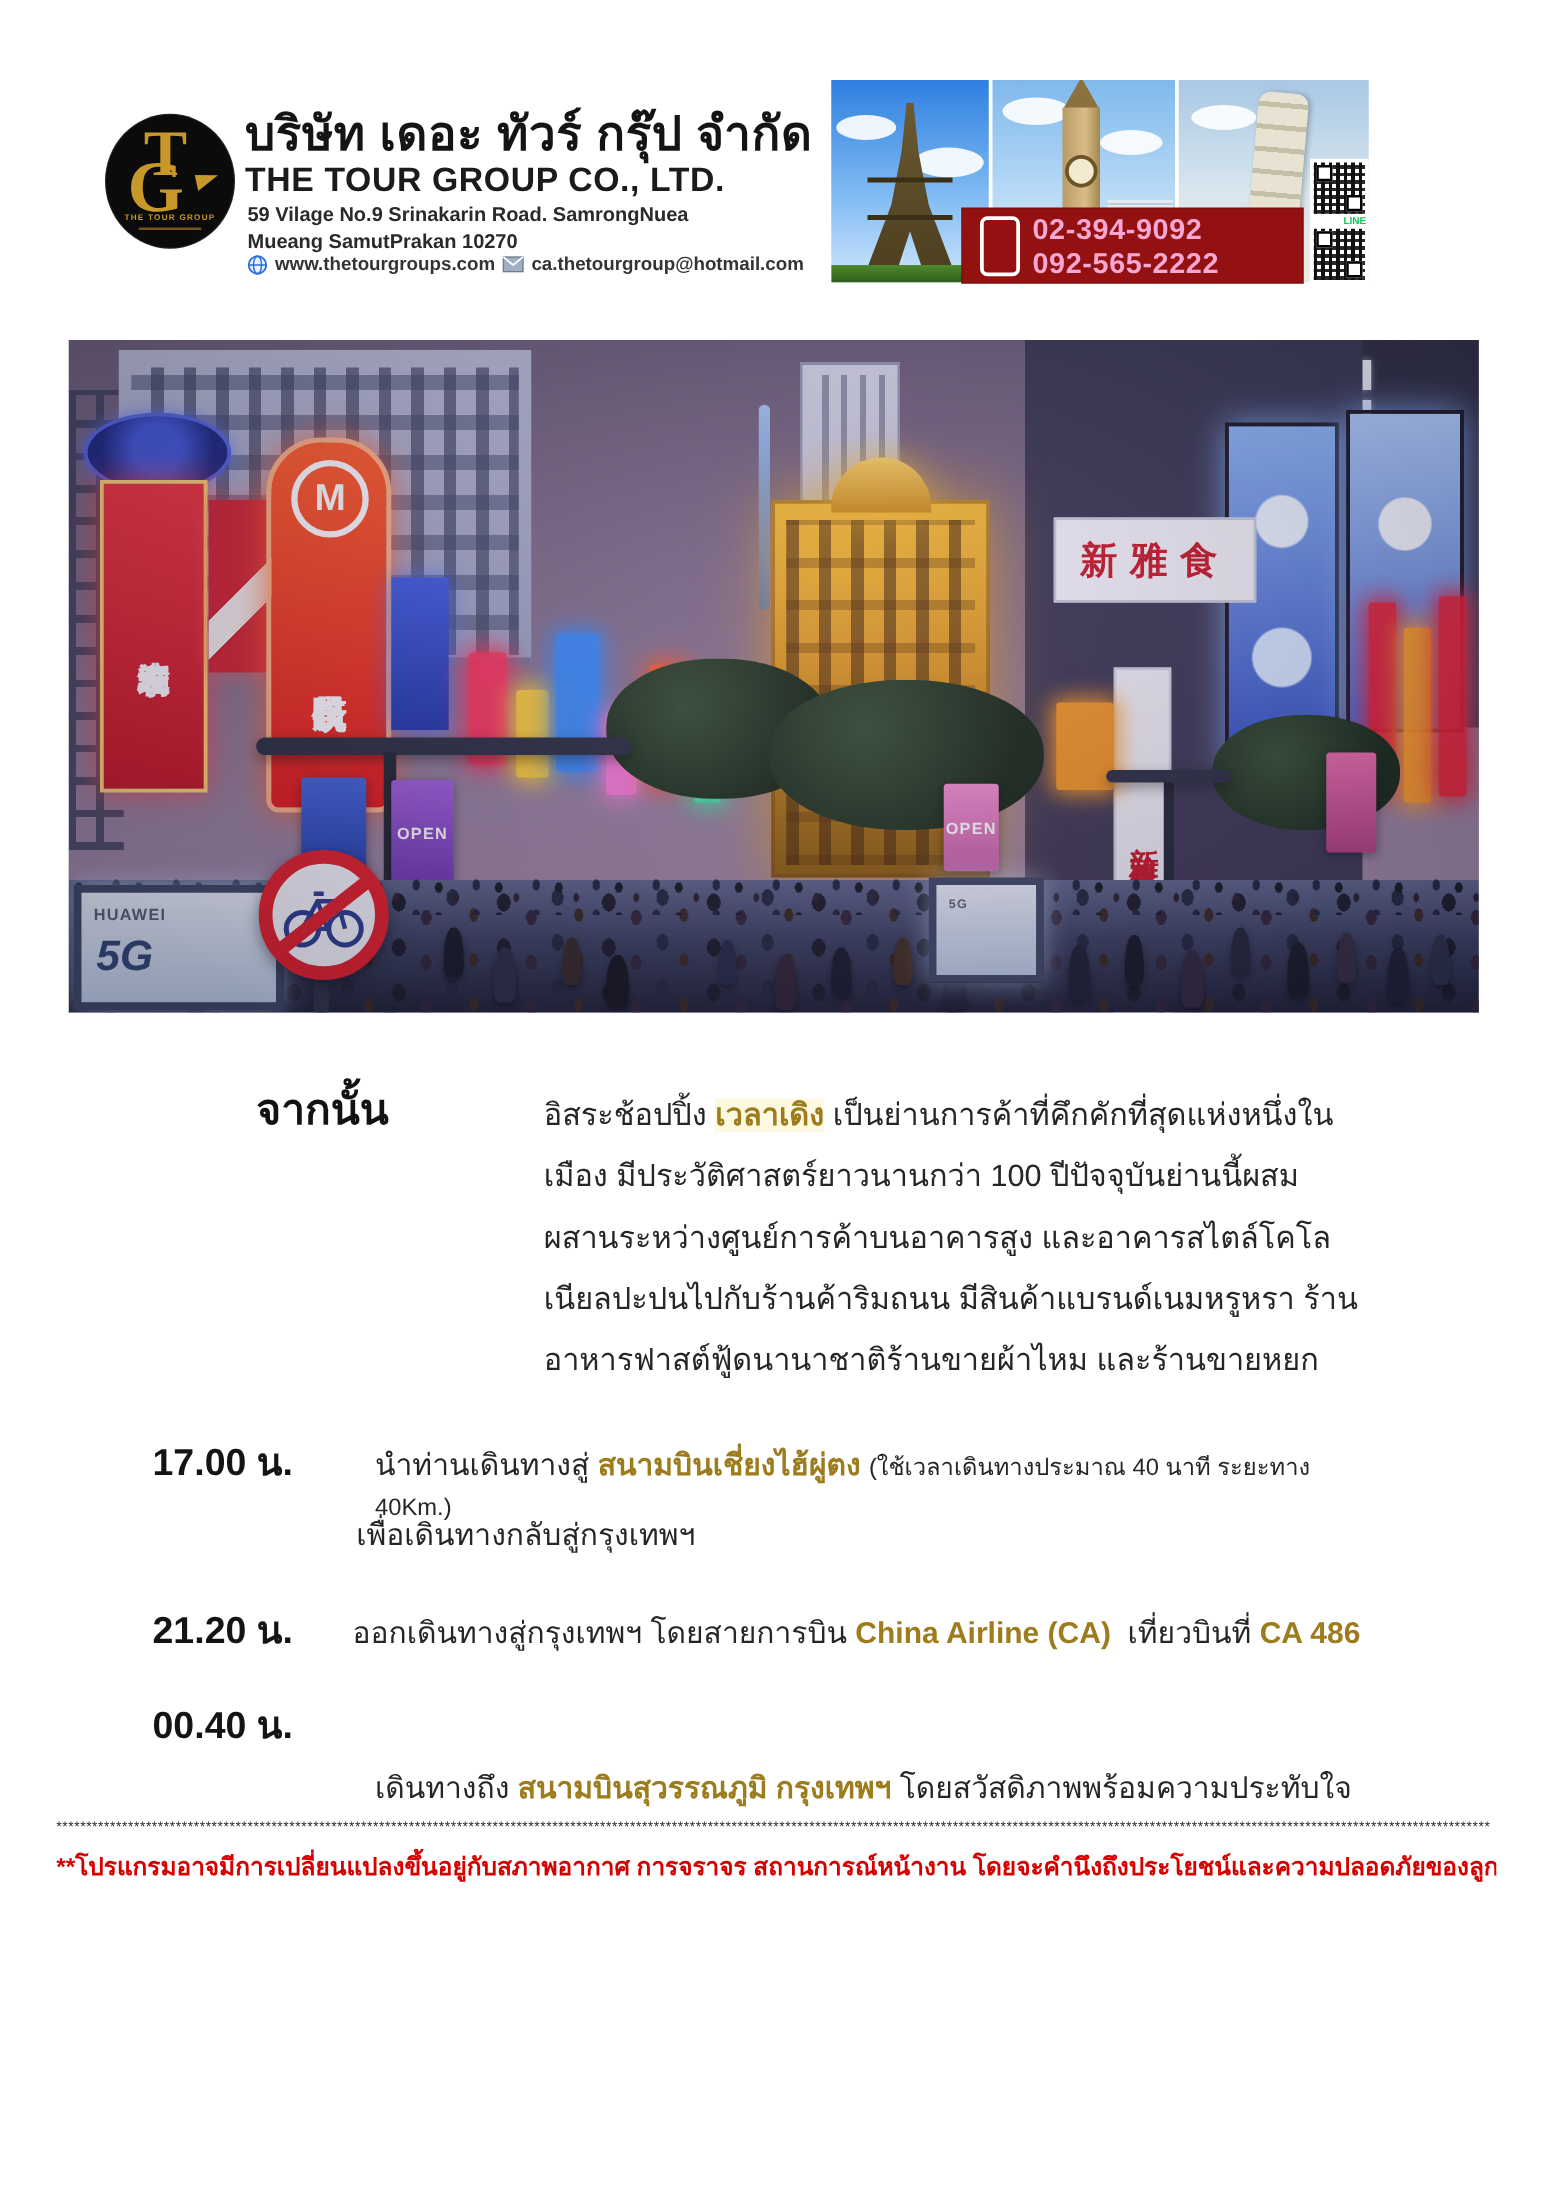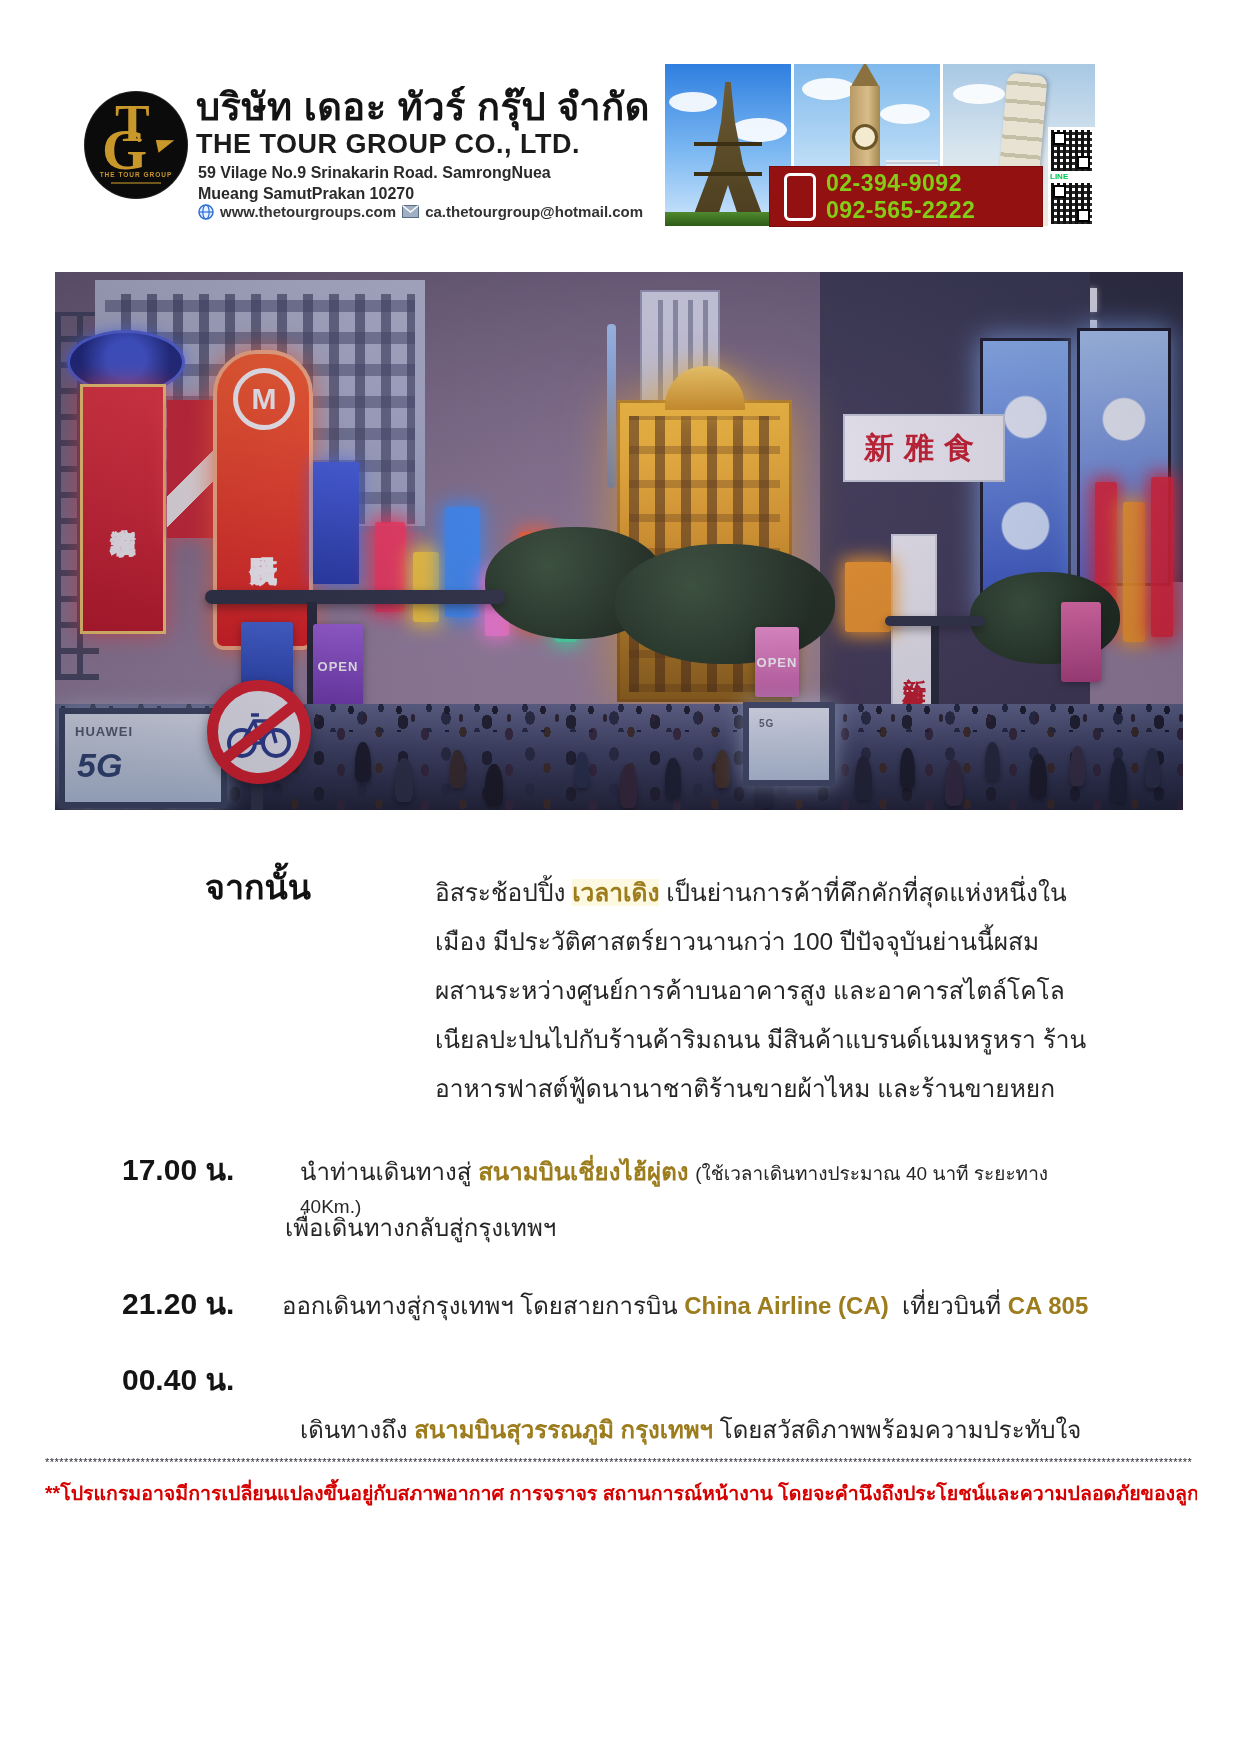--- a/index.html
+++ b/index.html
@@ -42,29 +42,29 @@
   .bigben-clock{position:absolute;left:58px;top:60px;width:26px;height:26px;background:#f3ead0;border:3px solid #6b5426;border-radius:50%;box-sizing:border-box;}
   .bigben-spire{position:absolute;left:56px;top:-2px;width:0;height:0;border-left:15px solid transparent;border-right:15px solid transparent;border-bottom:26px solid #8a713e;}
   .bigben-scaffold{position:absolute;left:92px;top:96px;width:52px;height:66px;
       background:repeating-linear-gradient(0deg,#e9edf2 0 6px,#c2ccd6 6px 8px),repeating-linear-gradient(90deg,transparent 0 10px,#aeb9c4 10px 12px);opacity:.9;}
   .pisa-tower{position:absolute;left:58px;top:10px;width:40px;height:152px;border-radius:10px 10px 0 0;
       background:repeating-linear-gradient(0deg,#e8e2d2 0 14px,#c6bfa8 14px 18px);transform:rotate(5deg);box-shadow:2px 0 4px rgba(0,0,0,.25);}
 
   .phonebox{left:770px;top:167px;width:272px;height:59px;background:#941111;display:flex;align-items:center;
       box-shadow:0 0 0 1px #7a0e0e;}
   .phoneicon{width:26px;height:42px;border:3px solid #fff;border-radius:6px;margin:0 10px 0 14px;background:#941111;}
-  .phonenums{color:#84cc16;font-weight:bold;font-size:23px;line-height:27px;letter-spacing:.5px;}
+  .phonenums{color:#f9a8d4;font-weight:bold;font-size:23px;line-height:27px;letter-spacing:.5px;}
 
   .qrpanel{left:1048px;top:127px;width:47px;height:108px;background:#fff;padding:2px;box-sizing:border-box;}
   .qr{position:relative;width:41px;height:41px;margin:1px auto;
       background:repeating-linear-gradient(0deg,rgba(17,17,17,.9) 0 3px,transparent 3px 6px),
                  repeating-linear-gradient(90deg,#111 0 3px,#fff 3px 6px);}
   .qr::before{content:"";position:absolute;left:2px;top:2px;width:9px;height:9px;border:2px solid #000;background:#fff;}
   .qr::after{content:"";position:absolute;right:2px;bottom:2px;width:9px;height:9px;border:2px solid #000;background:#fff;}
-  .linetag{width:100%;text-align:left;font-size:8px;font-weight:bold;color:#06c755;line-height:10px;}
+  .linetag{width:100%;text-align:right;font-size:8px;font-weight:bold;color:#06c755;line-height:10px;}
 
   
   .photo{left:55px;top:272px;width:1128px;height:538px;overflow:hidden;background:#6e6078;}
   .photo *{position:absolute;}
   .sky{inset:0;background:linear-gradient(180deg,#665a72 0%,#7d6d86 40%,#94809b 70%,#a48ba6 100%);}
   .bldg-grey{left:40px;top:8px;width:330px;height:252px;background:linear-gradient(180deg,#b4bad0,#97a0bd);box-shadow:inset 0 -6px 0 #6f7894;}
   .bldg-grey::before{content:"";position:absolute;inset:14px 10px 8px 10px;
       background:repeating-linear-gradient(90deg,transparent 0 16px,rgba(58,66,94,.7) 16px 26px),
                  repeating-linear-gradient(0deg,transparent 0 20px,rgba(64,72,104,.55) 20px 32px);}
   .scaffold{left:0;top:40px;width:44px;height:368px;
@@ -322,21 +322,21 @@
   </div>
 
   <div class="abs then-label">จากนั้น</div>
   <div class="abs then-para"><span>อิสระช้อปปิ้ง </span><span class="gold hl">เวลาเดิง</span><span> เป็นย่านการค้าที่คึกคักที่สุดแห่งหนึ่งในเมือง มีประวัติศาสตร์ยาวนานกว่า 100 ปีปัจจุบันย่านนี้ผสมผสานระหว่างศูนย์การค้าบนอาคารสูง และอาคารสไตล์โคโลเนียลปะปนไปกับร้านค้าริมถนน มีสินค้าแบรนด์เนมหรูหรา ร้านอาหารฟาสต์ฟู้ดนานาชาติร้านขายผ้าไหม และร้านขายหยก</span></div>
 
   <div class="abs time" style="left:122px;top:1146px;">17.00 น.</div>
   <div class="abs seg-line" style="left:300px;top:1152px;width:810px;"><span>นำท่านเดินทางสู่ </span><span class="gold">สนามบินเชี่ยงไฮ้ผู่ตง</span><span> </span><span class="small">(ใช้เวลาเดินทางประมาณ 40 นาที ระยะทาง 40Km.)</span></div>
   <div class="abs seg-line" style="left:285px;top:1208px;width:810px;"><span>เพื่อเดินทางกลับสู่กรุงเทพฯ</span></div>
 
   <div class="abs time" style="left:122px;top:1280px;">21.20 น.</div>
-  <div class="abs seg-line" style="left:282px;top:1286px;width:830px;"><span>ออกเดินทางสู่กรุงเทพฯ โดยสายการบิน </span><span class="gold">China Airline (CA)</span><span>  เที่ยวบินที่ </span><span class="gold">CA 805</span></div>
+  <div class="abs seg-line" style="left:282px;top:1286px;width:830px;"><span>ออกเดินทางสู่กรุงเทพฯ โดยสายการบิน </span><span class="gold">China Airline (CA)</span><span>  เที่ยวบินที่ </span><span class="gold">CA 486</span></div>
 
   <div class="abs time" style="left:122px;top:1356px;">00.40 น.</div>
   <div class="abs seg-line" style="left:300px;top:1362px;width:830px;margin-top:48px;"><span>เดินทางถึง </span><span class="gold">สนามบินสุวรรณภูมิ กรุงเทพฯ</span><span> โดยสวัสดิภาพพร้อมความประทับใจ</span></div>
 
   <div class="abs stars">************************************************************************************************************************************************************************************************************************************************</div>
   <div class="abs disclaimer">**โปรแกรมอาจมีการเปลี่ยนแปลงขึ้นอยู่กับสภาพอากาศ การจราจร สถานการณ์หน้างาน โดยจะคำนึงถึงประโยชน์และความปลอดภัยของลูกค้าเป็นหลัก**</div>
 
 </div>
 
 </body></html>

